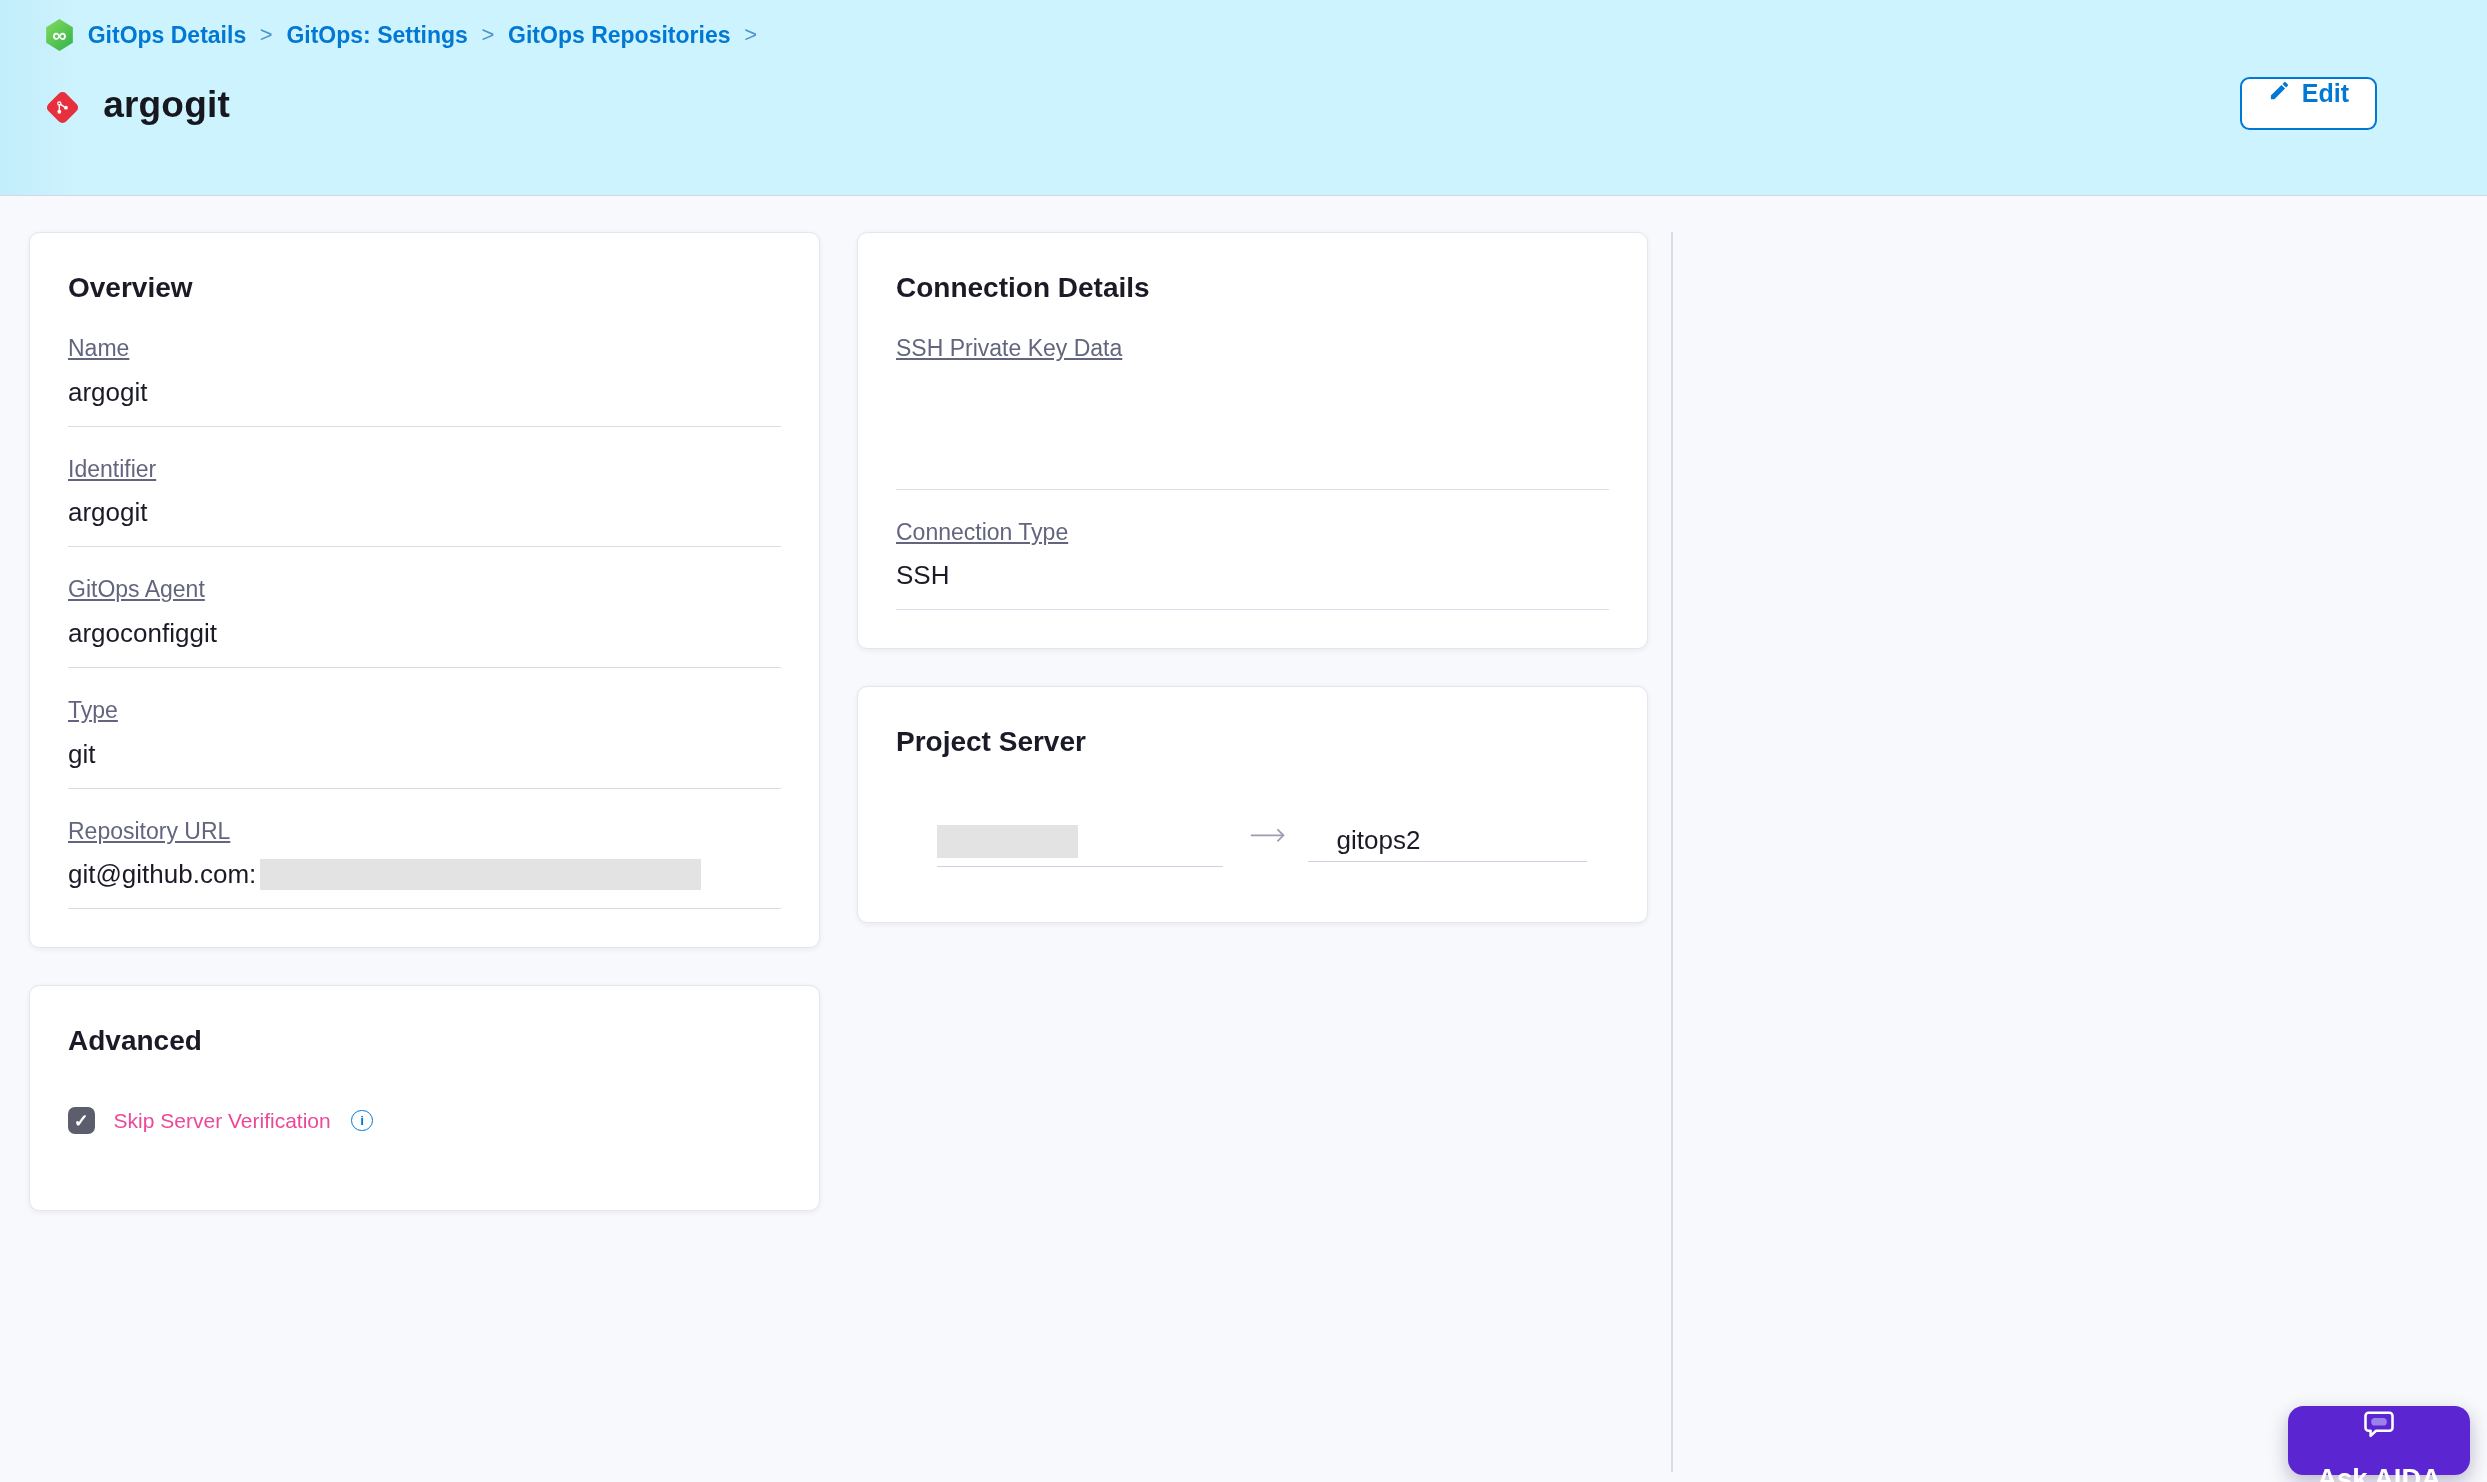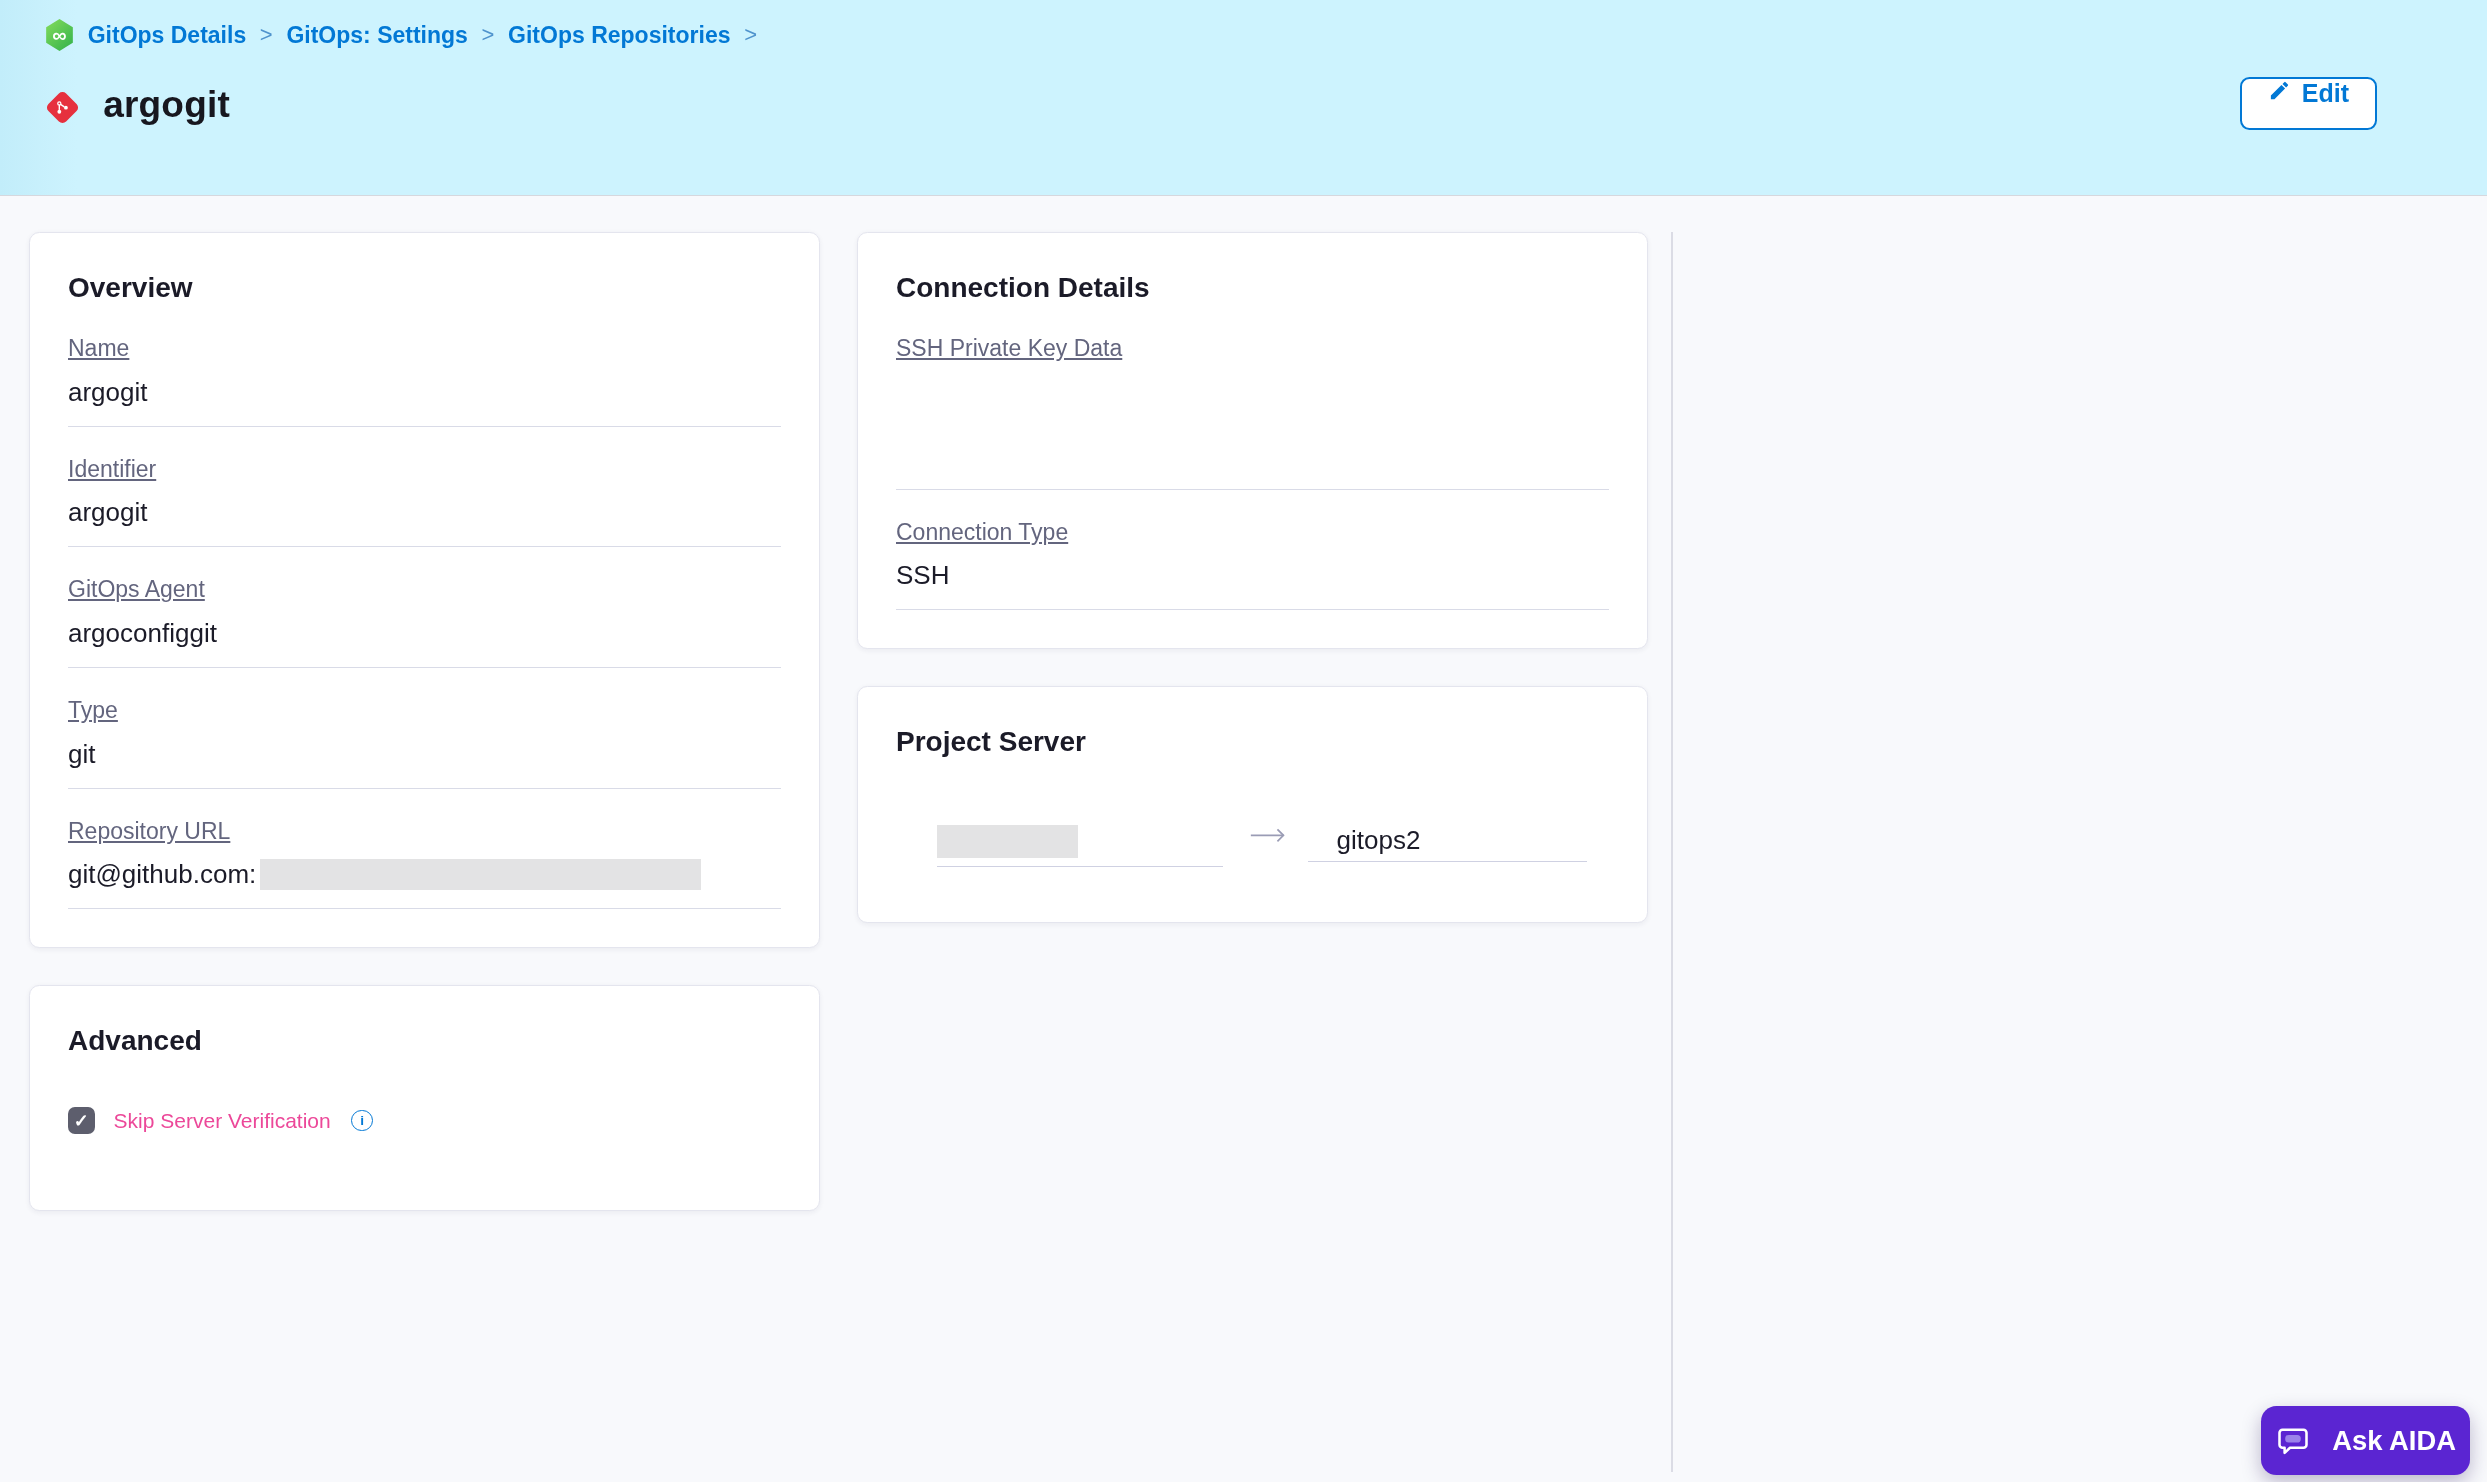--- a/index.html
+++ b/index.html
@@ -108,25 +108,26 @@
     margin-top:60px; width:263px; height:57px;
     display:flex; align-items:center; justify-content:center;
     background:#ffffff; border:2.1px solid #0278d5; border-radius:8.6px;
     color:#0278d5; font-size:26px; font-weight:700; cursor:pointer;
     font-family:"Liberation Sans", sans-serif;
   }
 
   
   .aida-btn {
     position:absolute; right:17px; bottom:6.9px; height:69px;
-    display:flex; align-items:center; gap:21px; padding:0 14px;
+    display:flex; align-items:center; gap:21px; padding:0 29px;
     background:#5b25d2; border:none; border-radius:15.4px;
     color:#fff; font-size:27.4px; font-weight:600; cursor:pointer;
     box-shadow:0 6.9px 19px rgba(30,10,80,.28);
     font-family:"Liberation Sans", sans-serif;
+    flex-direction:column;
   }
 </style>
 </head>
 <body>
 
 <div class="app-header">
   <div class="breadcrumbs">
     <span class="gitops-hex">∞</span>
     <span class="crumb">GitOps Details</span>
     <span class="crumb-sep">&gt;</span>

